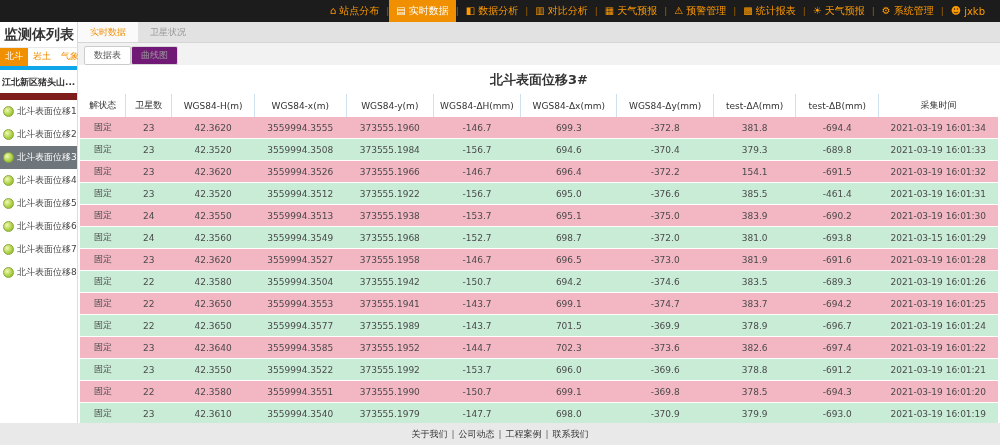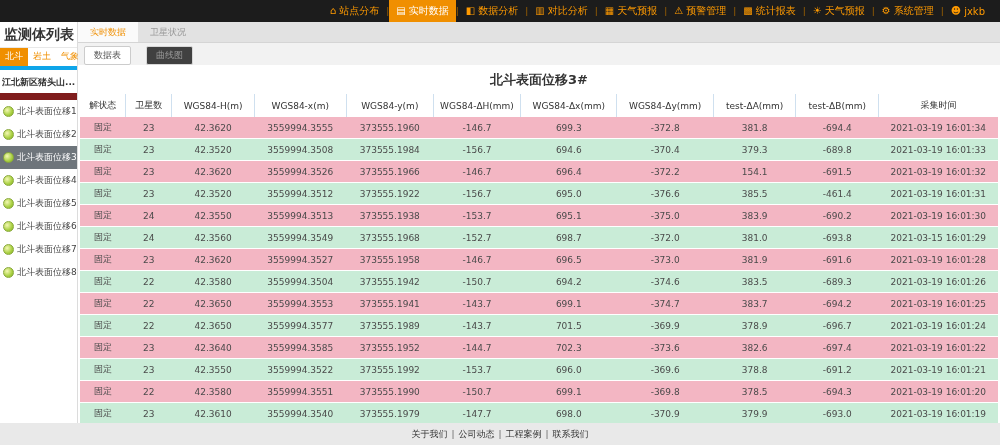--- a/index.html
+++ b/index.html
@@ -31,21 +31,21 @@
   .sat-icon { width:11px; height:11px; border-radius:50%; flex:0 0 auto;
               background: radial-gradient(circle at 35% 35%, #f4f8b4, #a8cf40 60%, #7fae2a);
               border:1px solid #8aa93c; }
 
   .main { flex:1; display:flex; flex-direction:column; background:#f2f2f2; min-width:0; }
   .main-tabs { height:21px; background:#e2e2e2; display:flex; align-items:stretch; border-bottom:1px solid #d5d5d5; flex:0 0 auto; }
   .main-tab { padding:0 12px; display:flex; align-items:center; font-size:9px; color:#9a9a9a; cursor:pointer; white-space:nowrap; }
   .main-tab.active { background:#fafafa; color:#f08f00; }
   .sub-tabs { height:22px; display:flex; align-items:flex-end; gap:0; padding:0 6px; background:#f2f2f2; flex:0 0 auto; }
   .sub-tab { font-size:9px; padding:2px 9px; border:1px solid #ccc; background:#fff; color:#555; cursor:pointer; border-radius:2px; white-space:nowrap; }
-  .sub-tab.inactive { background:#404040; color:#999; border-color:#d8d8d8;margin-left:15px; }
+  .sub-tab.inactive { background:#701a75; color:#999; border-color:#d8d8d8; }
 
   .content { flex:1; background:#fff; overflow:hidden; display:flex; flex-direction:column; min-height:0; }
   .page-title { text-align:center; font-size:13px; font-weight:bold; color:#333; padding:6px 0 5px; flex:0 0 auto; }
 
   .table-wrap { flex:1; overflow:hidden; padding:0 2px; }
   table { width:100%; border-collapse:collapse; table-layout:fixed; font-size:9px; }
   thead th { font-weight:normal; color:#333; padding:5px 1px; border-right:1px solid #cfe0ef; background:#fff; white-space:nowrap; overflow:hidden; text-align:center; }
   thead th:last-child { border-right:none; }
   tbody td { text-align:center; padding:4px 1px; color:#4a4a4a; border-bottom:1px solid #fff; white-space:nowrap; overflow:hidden; }
   tr.pink td { background:#f3b6c3; }

